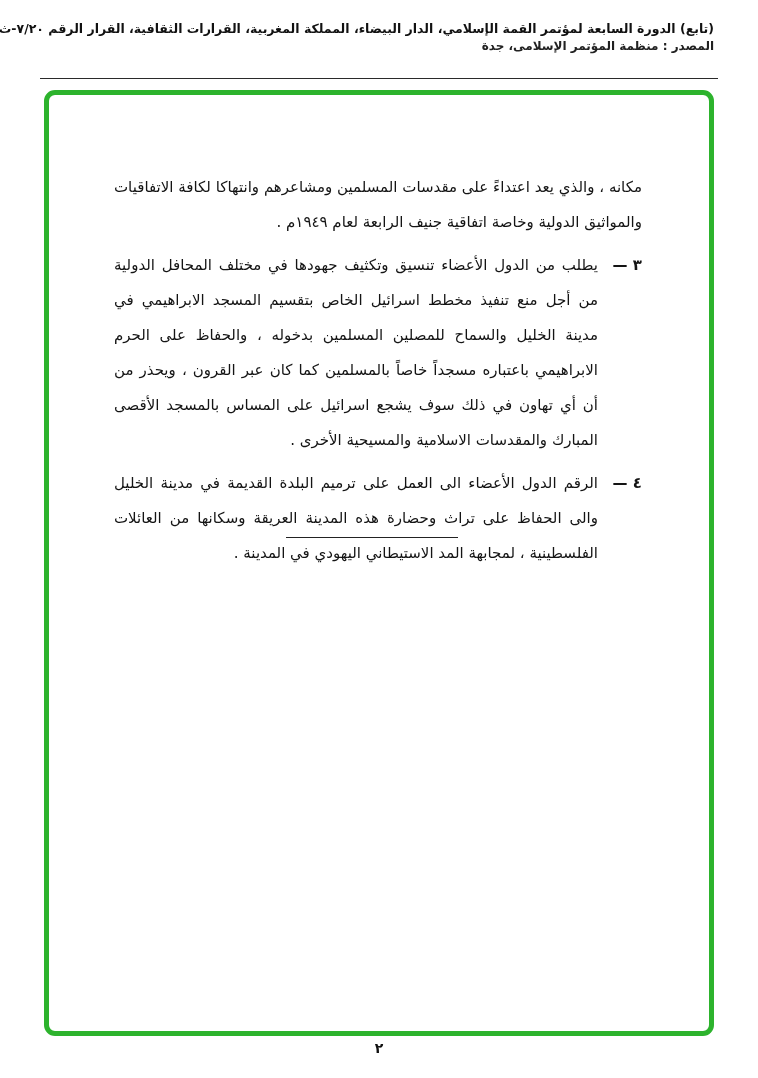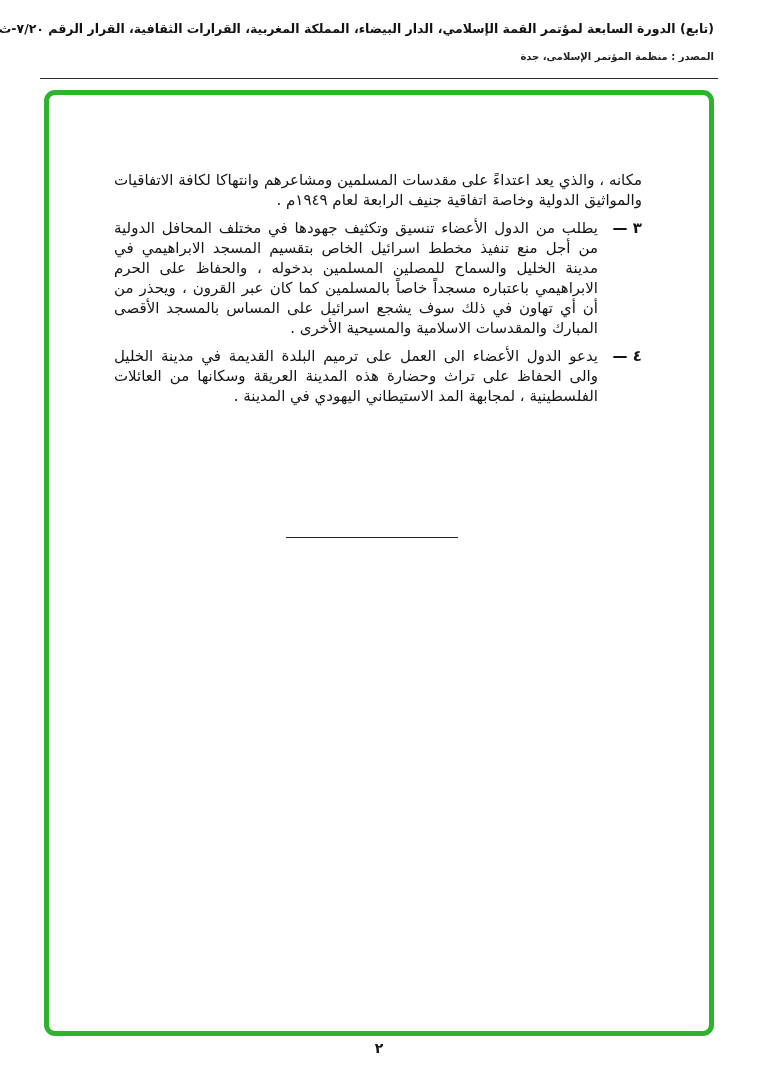--- a/index.html
+++ b/index.html
@@ -22,22 +22,22 @@
     text-align: right;
   }
   .header-title {
     font-size: 12.5px;
     font-weight: bold;
     line-height: 18px;
     white-space: nowrap;
     letter-spacing: 0.2px;
   }
   .header-source {
-    margin-top: 13px;
-    font-size: 10px;
+    margin-top: 1px;
+    font-size: 12px;
     font-weight: bold;
     color: #222222;
   }
   .header-divider {
     position: absolute;
     top: 78px;
     left: 40px;
     right: 40px;
     border-top: 1.5px solid #2a2a2a;
   }
@@ -56,21 +56,21 @@
 
   
   .content {
     position: absolute;
     top: 170px;
     right: 116px;
     width: 528px;
     direction: rtl;
     text-align: justify;
     font-size: 15px;
-    line-height: 20px;
+    line-height: 35px;
     color: #141414;
   }
   .intro-paragraph {
     margin-bottom: 8px;
   }
   .resolution-item {
     display: flex;
     direction: rtl;
     margin-bottom: 8px;
   }
@@ -117,20 +117,20 @@
 
   <p class="intro-paragraph">مكانه ، والذي يعد اعتداءً على مقدسات المسلمين ومشاعرهم وانتهاكا لكافة الاتفاقيات والمواثيق الدولية وخاصة اتفاقية جنيف الرابعة لعام ١٩٤٩م .</p>
 
   <div class="resolution-item">
     <span class="item-number">٣ —</span>
     <p class="item-text"><span class="lead-word">يطلب</span><span> من الدول الأعضاء تنسيق وتكثيف جهودها في مختلف المحافل الدولية من أجل منع تنفيذ مخطط اسرائيل الخاص بتقسيم المسجد الابراهيمي في مدينة الخليل والسماح للمصلين المسلمين بدخوله ، والحفاظ على الحرم الابراهيمي باعتباره مسجداً خاصاً بالمسلمين كما كان عبر القرون ، ويحذر من أن أي تهاون في ذلك سوف يشجع اسرائيل على المساس بالمسجد الأقصى المبارك والمقدسات الاسلامية والمسيحية الأخرى .</span></p>
   </div>
 
   <div class="resolution-item">
     <span class="item-number">٤ —</span>
-    <p class="item-text"><span class="lead-word">يدعو</span><span> الدول الأعضاء الى العمل على ترميم البلدة القديمة في مدينة الخليل والى الحفاظ على تراث وحضارة هذه المدينة العريقة وسكانها من العائلات الفلسطينية ، لمجابهة المد الاستيطاني اليهودي في المدينة .</span></p>
+    <p class="item-text"><span class="lead-word">الرقم</span><span> الدول الأعضاء الى العمل على ترميم البلدة القديمة في مدينة الخليل والى الحفاظ على تراث وحضارة هذه المدينة العريقة وسكانها من العائلات الفلسطينية ، لمجابهة المد الاستيطاني اليهودي في المدينة .</span></p>
   </div>
 
 </div>
 
 <div class="section-divider"></div>
 
 <div class="page-number">٢</div>
 
 </body></html>

